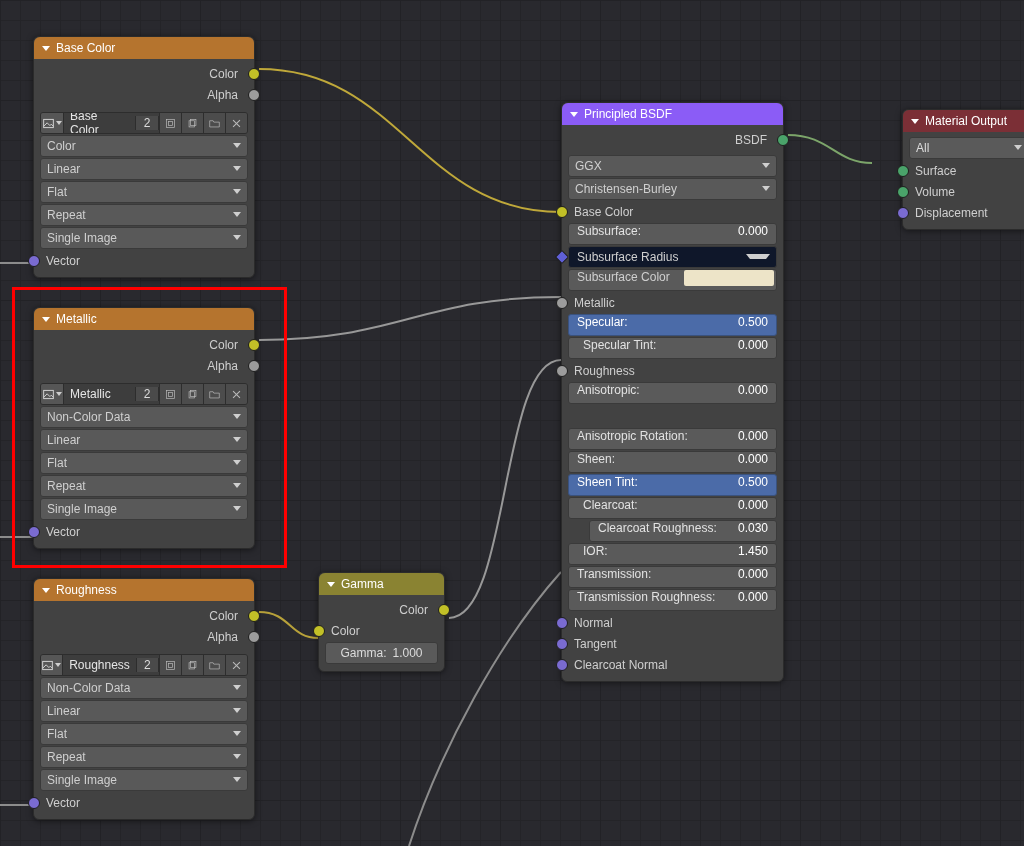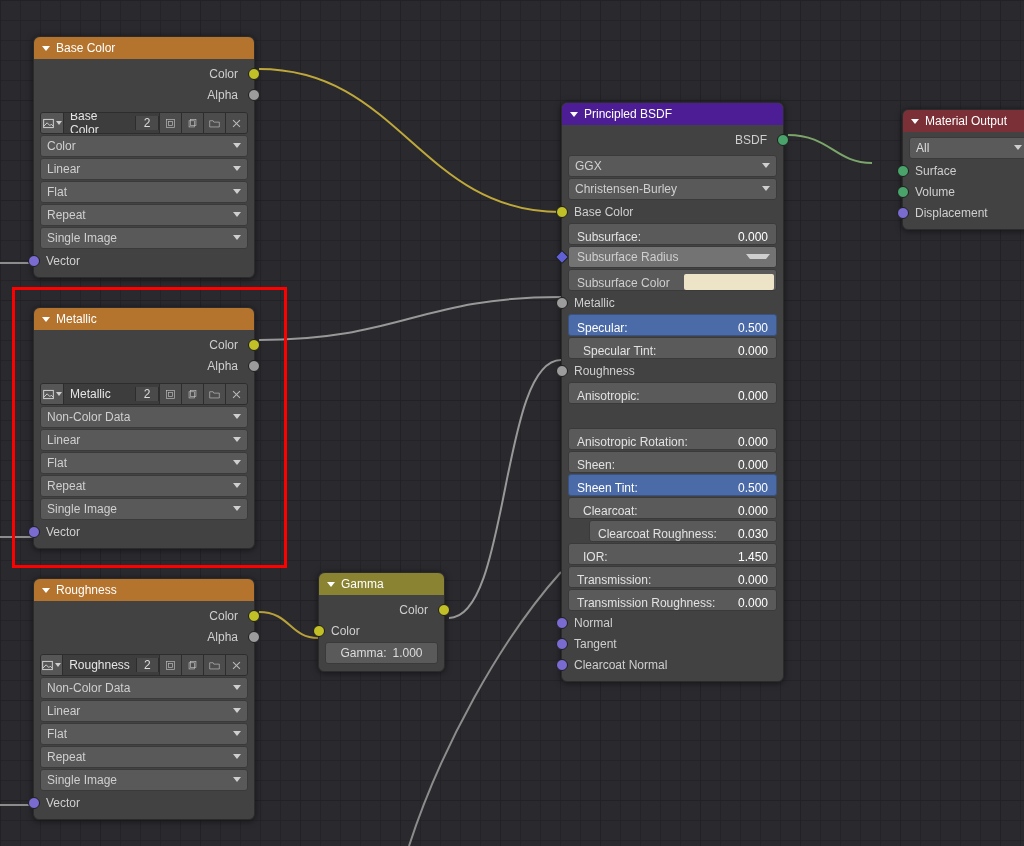--- a/index.html
+++ b/index.html
@@ -49,21 +49,21 @@
   }
   .node-header .tri {
     display:inline-block; width:0;height:0;
     border-left:4px solid transparent;
     border-right:4px solid transparent;
     border-top:5px solid #fff;
     margin-right:6px;
   }
   .hdr-orange { background: #b5742e; }
   .hdr-olive  { background: #8a8332; }
-  .hdr-green  { background: #4c1d95; }
+  .hdr-green  { background: #8b5cf6; }
   .hdr-maroon { background: #7b2f36; }
 
   .node-body { padding: 4px 0 6px 0; }
 
   .row { display:flex; align-items:center; position:relative; height:21px; }
   .row .label { padding-left:12px; color:#cfcfcf; }
   .row .rlabel { margin-left:auto; margin-right:16px; color:#cfcfcf; }
   .row .socket {
     width:10px; height:10px; border-radius:50%;
     position:absolute; top:5px;
@@ -123,43 +123,43 @@
   .slot-actions { display:flex; }
   .slot-abtn {
     width:21px; height:20px; display:flex; align-items:center; justify-content:center;
     background:#4c4c4c; border-left:1px solid #2d2d2d; color:#ddd;
   }
   .slot-abtn svg { width:11px; height:11px; fill:#bbb; }
 
   .valrow {
     margin:1px 6px; height:20px;
     background:#5a5a5a; border:1px solid #3a3a3a;
-    border-radius:3px; display:flex; align-items:flex-end;
+    border-radius:3px; display:flex; align-items:flex-start;
     padding:0 8px; color:#e2e2e2; font-size:12px;
   }
   .valrow .name { flex:1; }
   .valrow .num { color:#ffffff; }
   .valrow.blue { background:#4b6ba8; color:#fff; border-color:#3a527d; }
   .valrow.blue .num { color:#fff; }
   .valrow.indent .name { padding-left:6px; }
 
   .colorswatch {
     margin:1px 6px; height:20px;
     background:#5a5a5a; border:1px solid #3a3a3a;
-    border-radius:3px; display:flex; align-items:flex-end; font-size:12px;
+    border-radius:3px; display:flex; align-items:flex-start; font-size:12px;
   }
   .colorswatch span { padding:0 8px; color:#cfcfcf; flex:1; }
   .colorswatch .sw {
     width:90px; height:16px; margin-right:2px;
     background:#ede4c8; border-radius:2px;
   }
 
   .subsurf-radius {
     margin:1px 6px; height:20px;
-    background:#737373; border:1px solid #3a3a3a;
+    background:#0f172a; border:1px solid #3a3a3a;
     border-radius:3px; display:flex; align-items:center; position:relative;
   }
   .subsurf-radius span { padding:0 8px; color:#cfcfcf; }
   .subsurf-radius .caret {
     position:absolute; right:6px; top:7px;
     width:0;height:0;
     border-left:4px solid transparent;
     border-right:4px solid transparent;
     border-top:5px solid #cfcfcf;
   }

